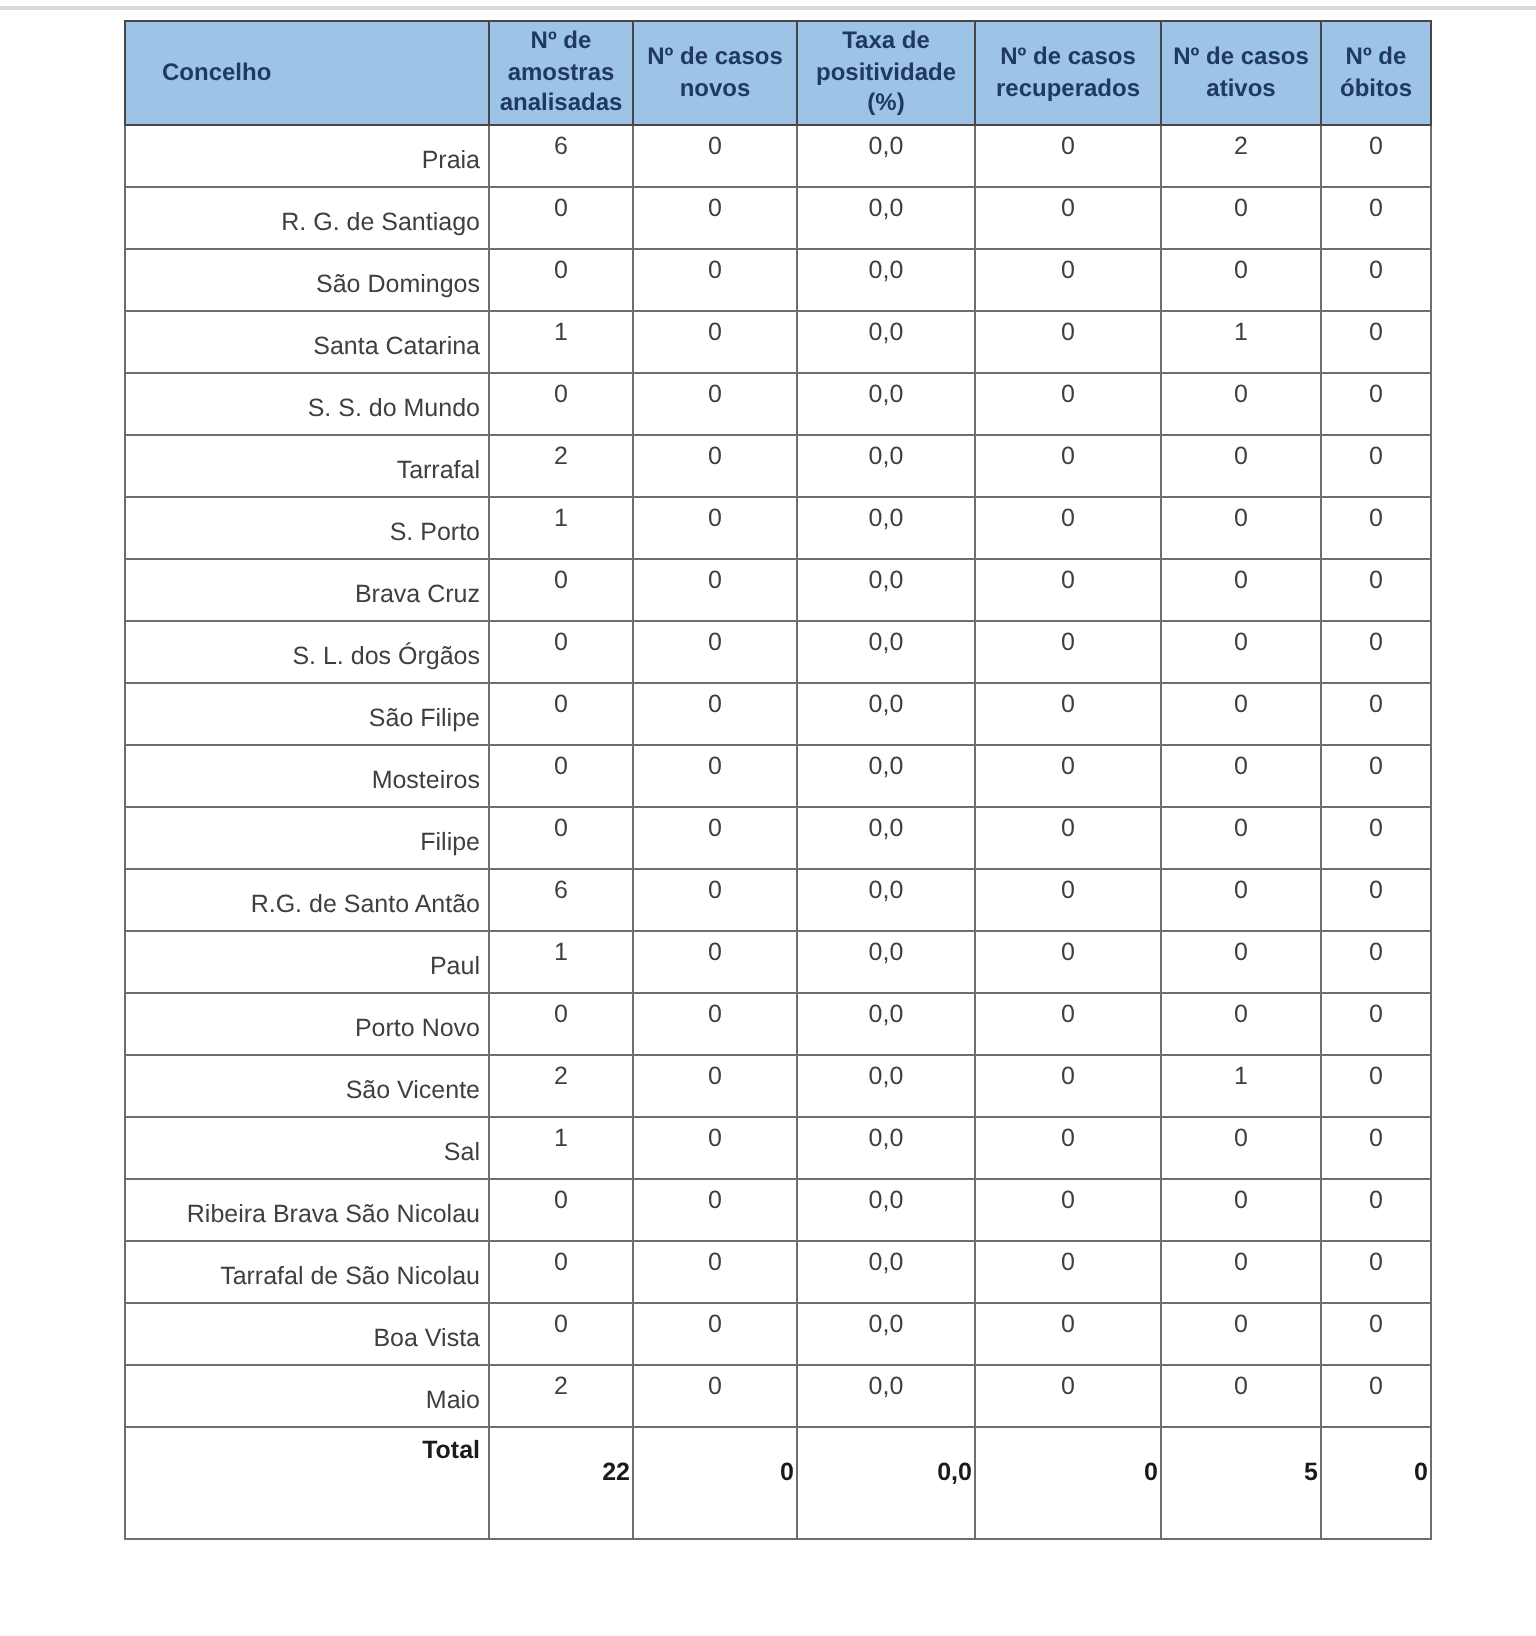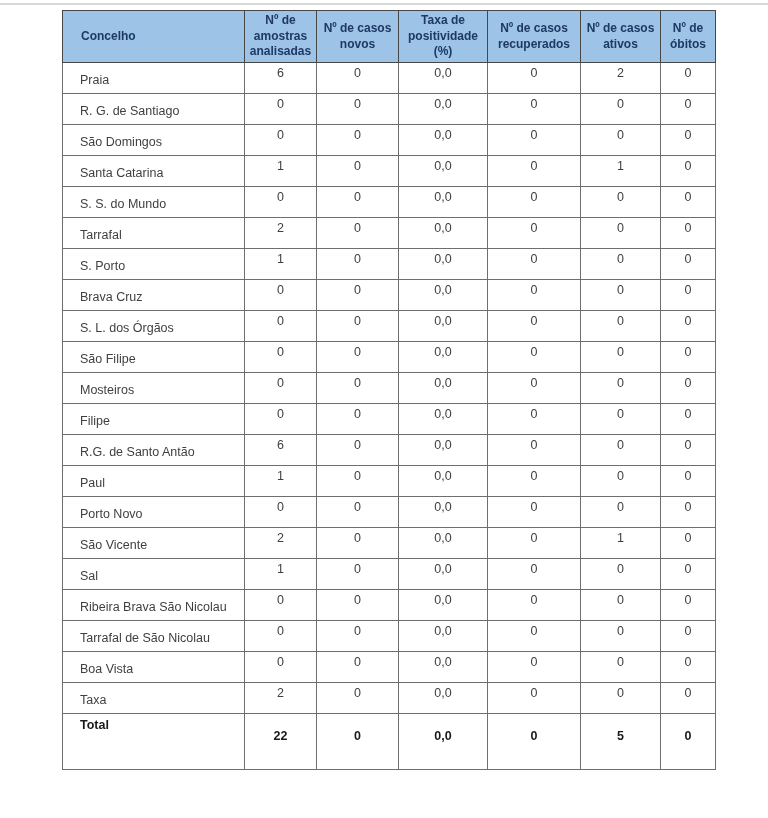--- a/index.html
+++ b/index.html
@@ -55,21 +55,21 @@
   th.name { text-align: left; padding-left: 18px; }
   td {
     border: 1px solid var(--border);
     font-size: 12.5px;
     color: var(--body-text);
     overflow: hidden;
     white-space: nowrap;
   }
   tbody tr.data-row { height: 31px; }
   td.name {
-    text-align: left;
+    text-align: right;
     vertical-align: bottom;
     padding: 0 4px 6px 17px;
   }
   td.num {
     text-align: center;
     vertical-align: top;
     padding-top: 3px;
   }
   tr.total-row { height: 56px; }
   tr.total-row td {
@@ -77,20 +77,21 @@
     color: var(--total-text);
   }
   tr.total-row td.name {
     vertical-align: top;
     padding-top: 4px;
   }
   tr.total-row td.num {
     vertical-align: middle;
     padding-top: 0;
     padding-bottom: 12px;
+    text-align: right;
   }
 </style>
 </head>
 <body>
 
 <div class="top-rule"></div>
 
 <div class="table-wrap">
   <table class="report">
     <colgroup>
@@ -288,21 +289,21 @@
         <tr class="data-row">
           <td class="name">Boa Vista</td>
           <td class="num">0</td>
           <td class="num">0</td>
           <td class="num">0,0</td>
           <td class="num">0</td>
           <td class="num">0</td>
           <td class="num">0</td>
         </tr>
         <tr class="data-row">
-          <td class="name">Taxa</td>
+          <td class="name">Maio</td>
           <td class="num">2</td>
           <td class="num">0</td>
           <td class="num">0,0</td>
           <td class="num">0</td>
           <td class="num">0</td>
           <td class="num">0</td>
         </tr>
         <tr class="total-row">
           <td class="name">Total</td>
           <td class="num">22</td>

